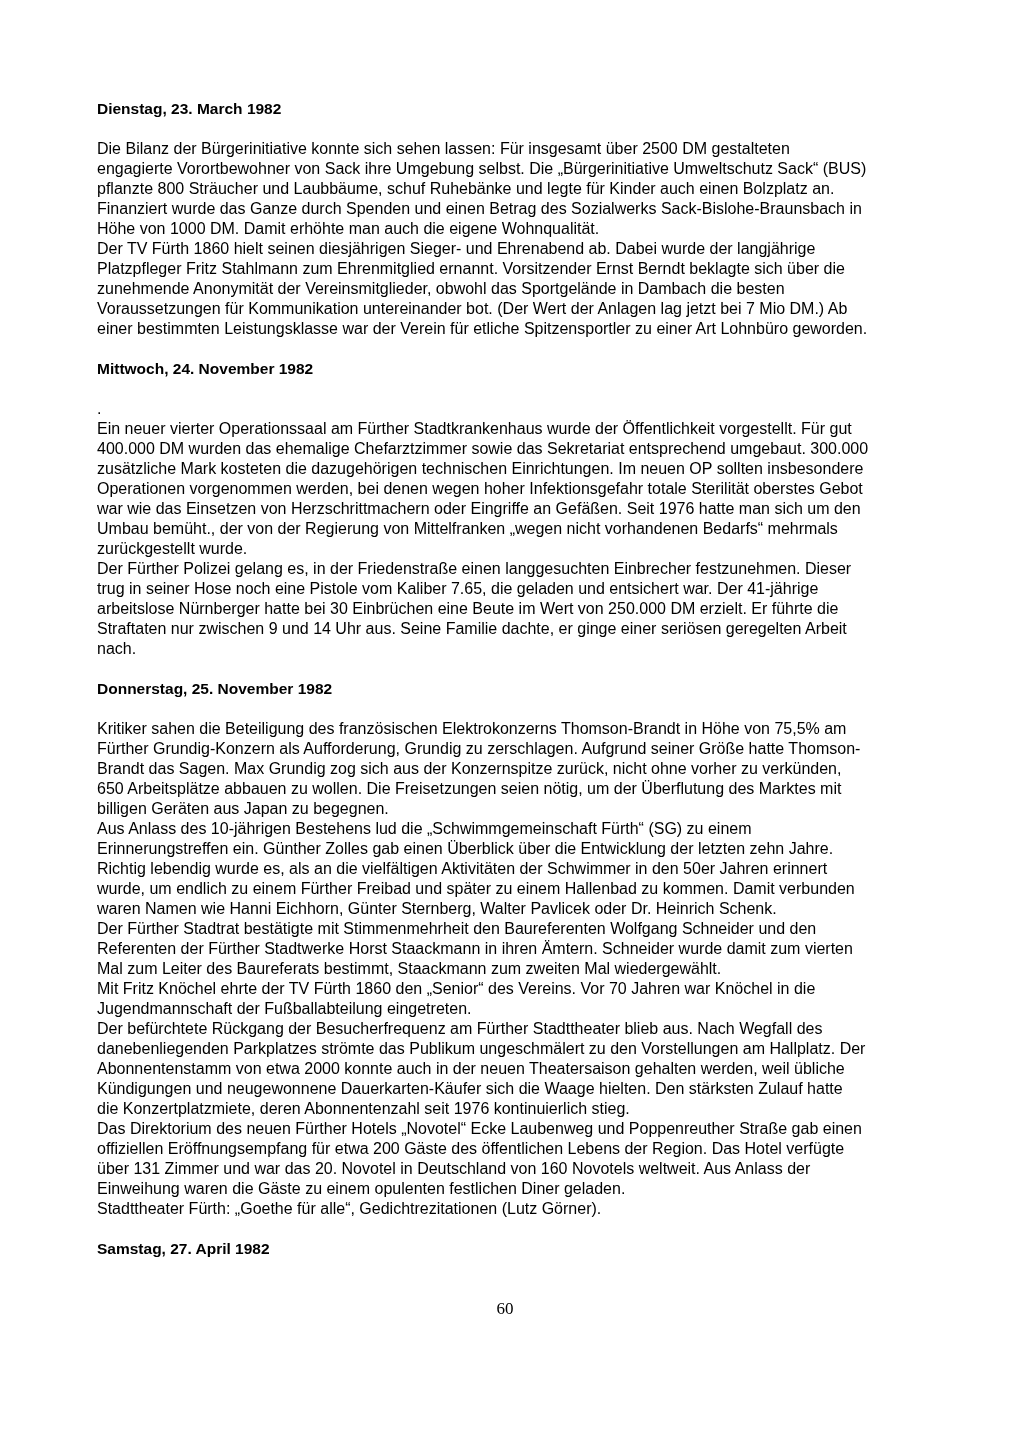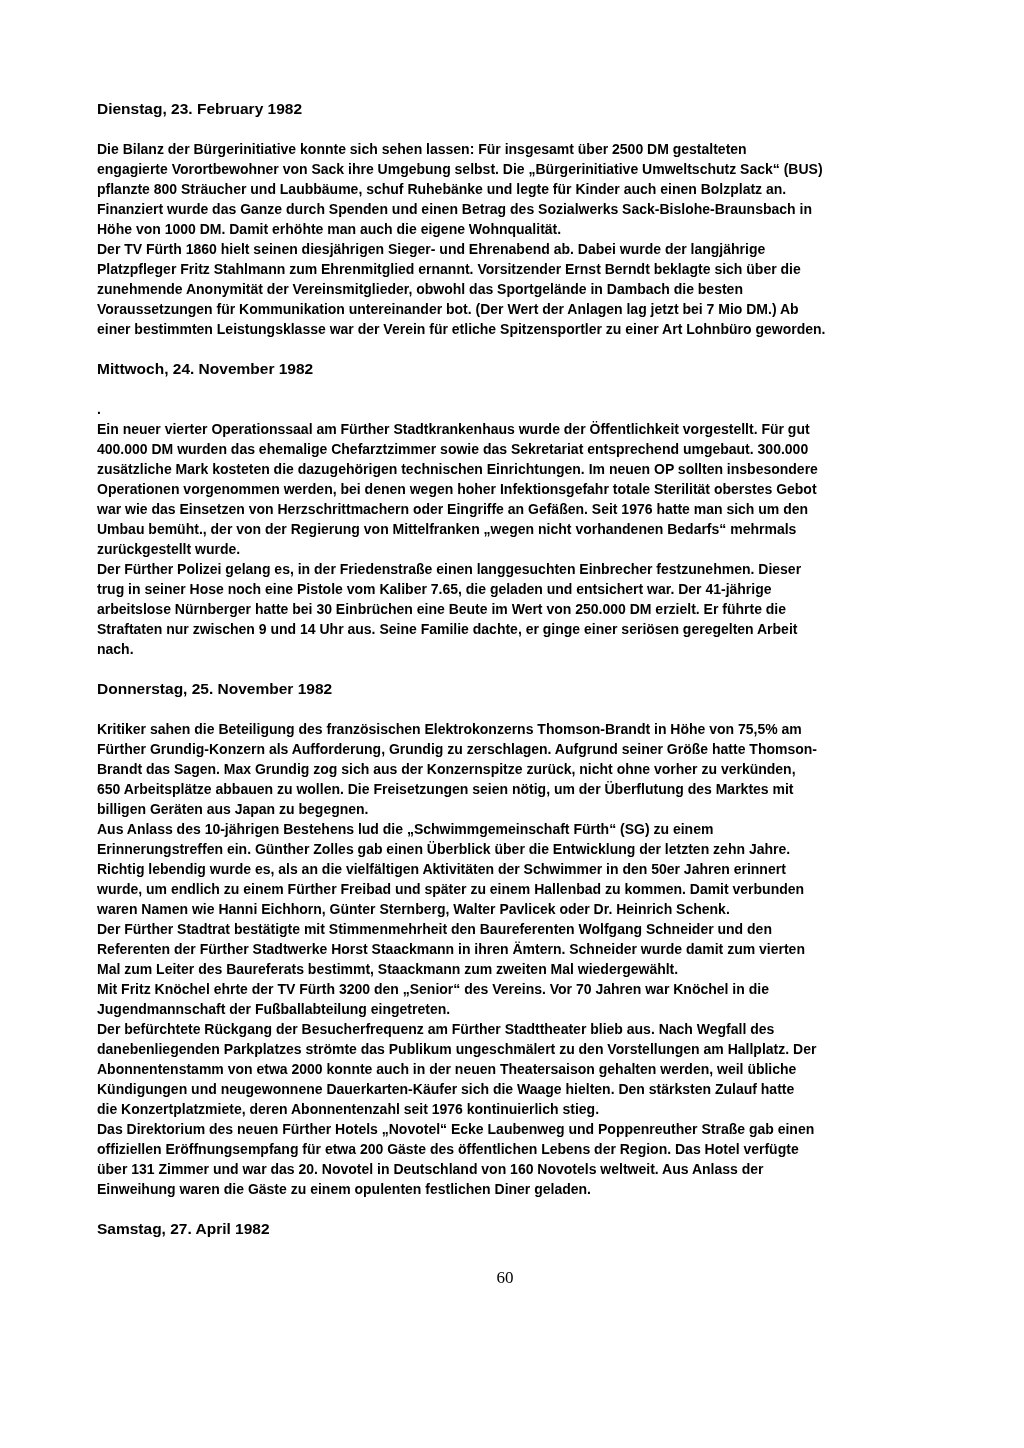--- a/index.html
+++ b/index.html
@@ -23,43 +23,43 @@
     font-size: 15.5px;
     font-weight: bold;
     line-height: 20px;
     margin: 20px 0 20px 0;
     width: 880px;
   }
   .date-heading.first {
     margin-top: 0;
   }
   .para {
-    font-size: 14px;
-    font-weight: bold;
+    font-size: 16px;
+    font-weight: normal;
     line-height: 20px;
     white-space: pre-line;
     width: 880px;
     margin: 0;
   }
   .page-number {
     font-family: "Liberation Serif", "DejaVu Serif", serif;
     font-size: 17px;
     line-height: 20px;
     text-align: center;
     width: 816px;
-    margin-top: 29px;
+    margin-top: 40px;
   }
 </style>
 </head>
 <body>
 
 <div class="page">
 
   <section>
-    <h2 class="date-heading first">Dienstag, 23. February 1982</h2>
+    <h2 class="date-heading first">Dienstag, 23. March 1982</h2>
     <div class="para">Die Bilanz der Bürgerinitiative konnte sich sehen lassen: Für insgesamt über 2500 DM gestalteten
 engagierte Vorortbewohner von Sack ihre Umgebung selbst. Die „Bürgerinitiative Umweltschutz Sack“ (BUS)
 pflanzte 800 Sträucher und Laubbäume, schuf Ruhebänke und legte für Kinder auch einen Bolzplatz an.
 Finanziert wurde das Ganze durch Spenden und einen Betrag des Sozialwerks Sack-Bislohe-Braunsbach in
 Höhe von 1000 DM. Damit erhöhte man auch die eigene Wohnqualität.</div>
     <div class="para">Der TV Fürth 1860 hielt seinen diesjährigen Sieger- und Ehrenabend ab. Dabei wurde der langjährige
 Platzpfleger Fritz Stahlmann zum Ehrenmitglied ernannt. Vorsitzender Ernst Berndt beklagte sich über die
 zunehmende Anonymität der Vereinsmitglieder, obwohl das Sportgelände in Dambach die besten
 Voraussetzungen für Kommunikation untereinander bot. (Der Wert der Anlagen lag jetzt bei 7 Mio DM.) Ab
 einer bestimmten Leistungsklasse war der Verein für etliche Spitzensportler zu einer Art Lohnbüro geworden.</div>
@@ -90,34 +90,35 @@
 650 Arbeitsplätze abbauen zu wollen. Die Freisetzungen seien nötig, um der Überflutung des Marktes mit
 billigen Geräten aus Japan zu begegnen.</div>
     <div class="para">Aus Anlass des 10-jährigen Bestehens lud die „Schwimmgemeinschaft Fürth“ (SG) zu einem
 Erinnerungstreffen ein. Günther Zolles gab einen Überblick über die Entwicklung der letzten zehn Jahre.
 Richtig lebendig wurde es, als an die vielfältigen Aktivitäten der Schwimmer in den 50er Jahren erinnert
 wurde, um endlich zu einem Fürther Freibad und später zu einem Hallenbad zu kommen. Damit verbunden
 waren Namen wie Hanni Eichhorn, Günter Sternberg, Walter Pavlicek oder Dr. Heinrich Schenk.</div>
     <div class="para">Der Fürther Stadtrat bestätigte mit Stimmenmehrheit den Baureferenten Wolfgang Schneider und den
 Referenten der Fürther Stadtwerke Horst Staackmann in ihren Ämtern. Schneider wurde damit zum vierten
 Mal zum Leiter des Baureferats bestimmt, Staackmann zum zweiten Mal wiedergewählt.</div>
-    <div class="para">Mit Fritz Knöchel ehrte der TV Fürth 3200 den „Senior“ des Vereins. Vor 70 Jahren war Knöchel in die
+    <div class="para">Mit Fritz Knöchel ehrte der TV Fürth 1860 den „Senior“ des Vereins. Vor 70 Jahren war Knöchel in die
 Jugendmannschaft der Fußballabteilung eingetreten.</div>
   </section>
 
   <section>
     <div class="para">Der befürchtete Rückgang der Besucherfrequenz am Fürther Stadttheater blieb aus. Nach Wegfall des
 danebenliegenden Parkplatzes strömte das Publikum ungeschmälert zu den Vorstellungen am Hallplatz. Der
 Abonnentenstamm von etwa 2000 konnte auch in der neuen Theatersaison gehalten werden, weil übliche
 Kündigungen und neugewonnene Dauerkarten-Käufer sich die Waage hielten. Den stärksten Zulauf hatte
 die Konzertplatzmiete, deren Abonnentenzahl seit 1976 kontinuierlich stieg.</div>
     <div class="para">Das Direktorium des neuen Fürther Hotels „Novotel“ Ecke Laubenweg und Poppenreuther Straße gab einen
 offiziellen Eröffnungsempfang für etwa 200 Gäste des öffentlichen Lebens der Region. Das Hotel verfügte
 über 131 Zimmer und war das 20. Novotel in Deutschland von 160 Novotels weltweit. Aus Anlass der
 Einweihung waren die Gäste zu einem opulenten festlichen Diner geladen.</div>
+    <div class="para">Stadttheater Fürth: „Goethe für alle“, Gedichtrezitationen (Lutz Görner).</div>
   </section>
 
   <section>
     <h2 class="date-heading">Samstag, 27. April 1982</h2>
   </section>
 
   <div class="page-number">60</div>
 
 </div>
 

